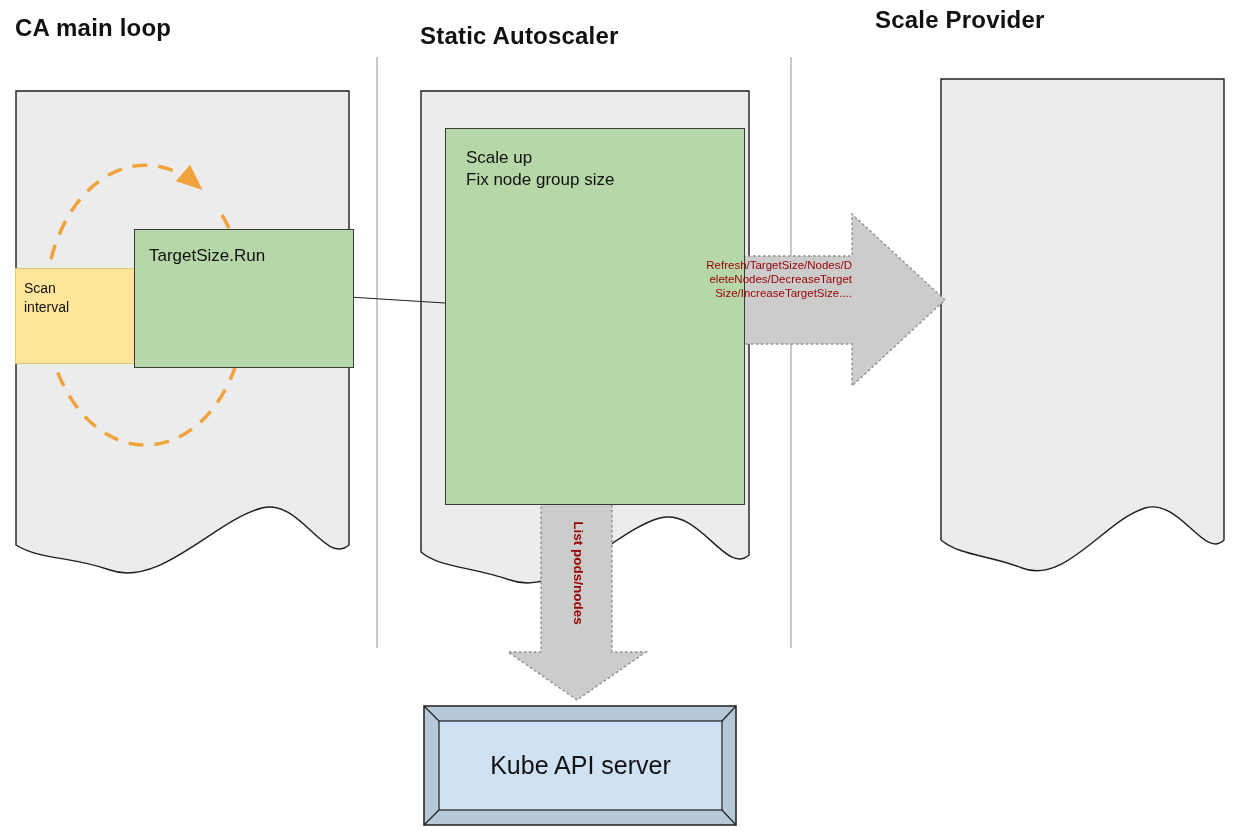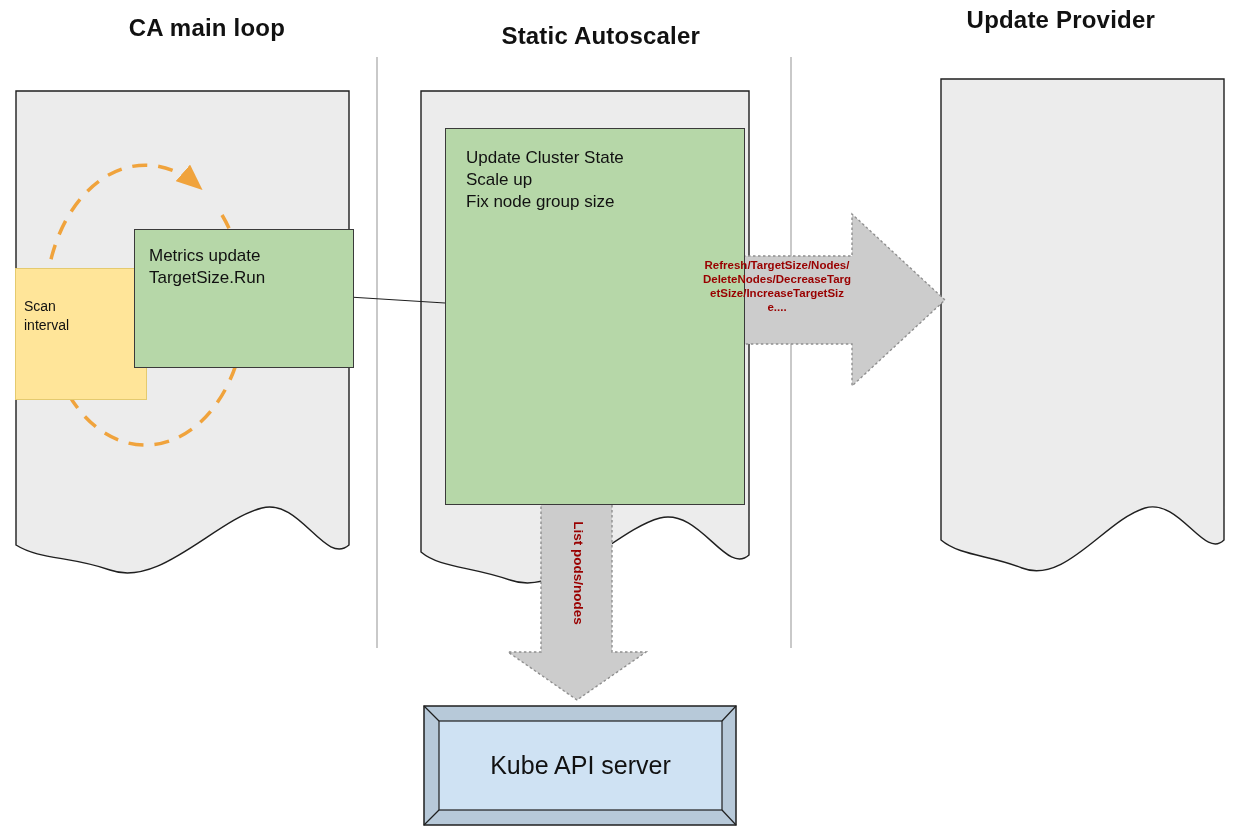--- a/index.html
+++ b/index.html
@@ -1,36 +1,36 @@
 <!DOCTYPE html>
 <html style="--document-fill: #ececec; --green-box: #b6d7a8; --yellow-box: #ffe599; --arrow-fill: #cccccc; --arrow-text: #990000; --loop-arrow: #f0a33c; --kube-outer: #b7c9d9; --kube-inner: #cfe2f3;"><head>
 <meta charset="utf-8">
 <style>
   html, body { margin: 0; padding: 0; background: #fff; }
   body { font-family: "Liberation Sans", "DejaVu Sans", sans-serif; color: #111; }
   #canvas { position: relative; width: 1240px; height: 838px; background: #fff; overflow: hidden; }
   .abs { position: absolute; }
   svg { display: block; }
 
-  .col-title { font-size: 24px; font-weight: 700; text-align: right; letter-spacing: .2px; }
+  .col-title { font-size: 24px; font-weight: 700; text-align: left; letter-spacing: .2px; }
 
   .doc-shape { fill: var(--document-fill, #ececec); stroke: #1f1f1f; stroke-width: 1.4; }
   .sep-line { stroke: #c9c9c9; stroke-width: 2; }
   .gray-arrow { fill: var(--arrow-fill, #cccccc); stroke: #8f8f8f; stroke-width: 1.4; stroke-dasharray: 2.5 2.5; }
   .loop-arc { fill: none; stroke: var(--loop-arrow, #f0a33c); stroke-width: 3.5; stroke-dasharray: 15 11; }
   .conn { stroke: #1f1f1f; stroke-width: 1.2; }
 
   .green-box { background: var(--green-box, #b6d7a8); border: 1px solid #3a3a3a; }
   .box-line { font-size: 17px; line-height: 22px; }
 
   .yellow-box { background: var(--yellow-box, #ffe599); border: 1px solid #e4ca6f; }
   .scan-text { font-size: 14px; line-height: 19px; }
 
   .arrow-label { color: var(--arrow-text, #990000); }
-  #cloud-arrow-label { font-size: 11.5px; line-height: 14px; text-align: center; word-break: break-all; width: 150px; font-weight: bold; }
+  #cloud-arrow-label { font-size: 11.5px; line-height: 14px; text-align: right; word-break: break-all; width: 150px; }
   #kube-arrow-label { font-size: 13.5px; font-weight: 700; white-space: nowrap; transform: translate(-50%, -50%) rotate(90deg); }
 
   .kube-outer { fill: var(--kube-outer, #b7c9d9); stroke: #1f1f1f; stroke-width: 1.5; }
   .kube-inner { fill: var(--kube-inner, #cfe2f3); stroke: #1f1f1f; stroke-width: 1.2; }
   .kube-bevel { stroke: #1f1f1f; stroke-width: 1.2; }
   #kube-label { font-size: 25px; display: flex; align-items: center; justify-content: center; }
 </style>
 </head>
 <body>
 
@@ -62,33 +62,31 @@
       <line class="kube-bevel" x1="424" y1="706" x2="439" y2="721"></line>
       <line class="kube-bevel" x1="736" y1="706" x2="722" y2="721"></line>
       <line class="kube-bevel" x1="424" y1="825" x2="439" y2="810"></line>
       <line class="kube-bevel" x1="736" y1="825" x2="722" y2="810"></line>
       <rect class="kube-inner" x="439" y="721" width="283" height="89"></rect>
     </g>
   </svg>
 
   <div class="abs col-title" style="left:15px;top:14px;width:270px">CA main loop</div>
   <div class="abs col-title" style="left:420px;top:22px;width:280px">Static Autoscaler</div>
-  <div class="abs col-title" style="left:875px;top:6px;width:280px">Update Provider</div>
+  <div class="abs col-title" style="left:875px;top:6px;width:280px">Scale Provider</div>
 
-  <div class="abs yellow-box" style="left:15px;top:268px;width:114px;height:74px;padding:28px 8px">
+  <div class="abs yellow-box" style="left:15px;top:268px;width:114px;height:74px;padding:10px 8px">
     <div class="scan-text" style="width:62px">Scan interval</div>
   </div>
 
   <div class="abs green-box" style="left:134px;top:229px;width:198px;height:122px;padding:15px 6px 0 14px">
-    <div class="box-line">Metrics update</div>
     <div class="box-line">TargetSize.Run</div>
   </div>
 
   <div class="abs green-box" style="left:445px;top:128px;width:250px;height:357px;padding:18px 28px 0 20px">
-    <div class="box-line">Update Cluster State</div>
     <div class="box-line">Scale up</div>
     <div class="box-line">Fix node group size</div>
   </div>
 
   <div class="abs arrow-label" id="cloud-arrow-label" style="left:702px;top:258px">Refresh/TargetSize/Nodes/DeleteNodes/DecreaseTargetSize/IncreaseTargetSize....</div>
   <div class="abs arrow-label" id="kube-arrow-label" style="left:578px;top:573px">List pods/nodes</div>
 
   <div class="abs" id="kube-label" style="left:439px;top:721px;width:283px;height:89px">Kube API server</div>
 
 </div>

